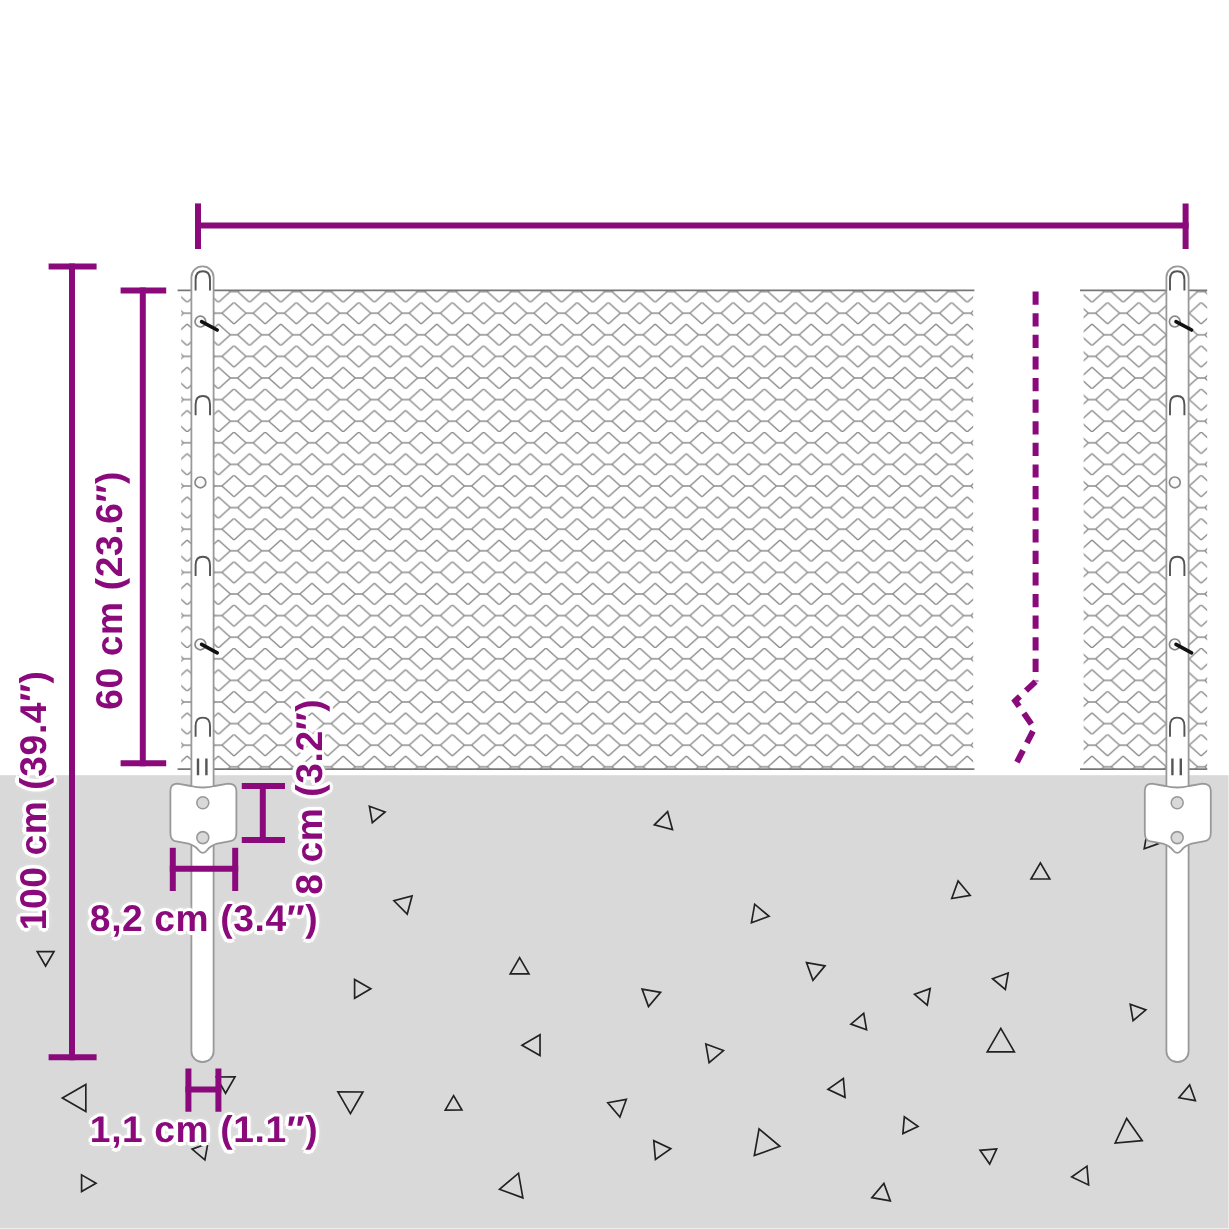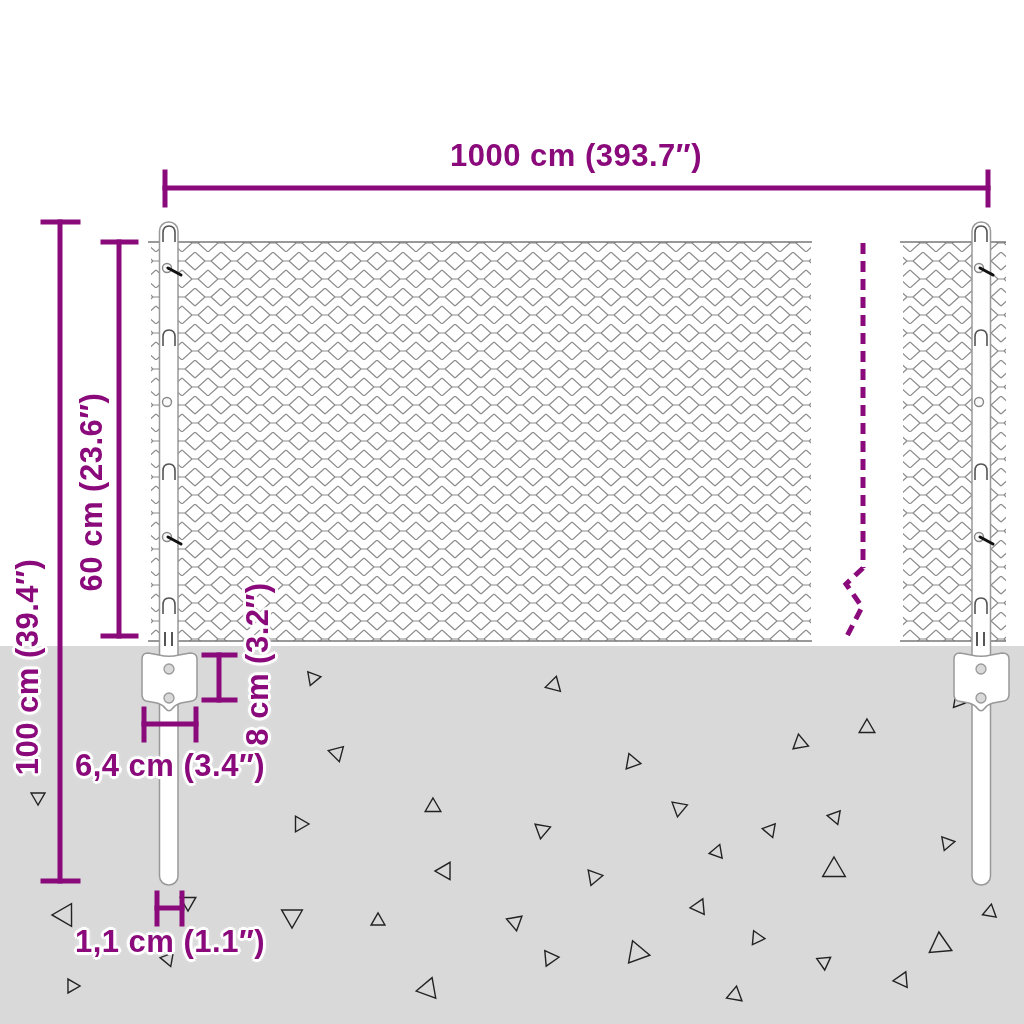--- a/index.html
+++ b/index.html
@@ -175,24 +175,23 @@
         <line x1="196" y1="709" x2="196" y2="740"></line>
       </g>
       <g>
         <line x1="157" y1="908" x2="182" y2="908"></line>
         <line x1="157" y1="893" x2="157" y2="924"></line>
         <line x1="182" y1="893" x2="182" y2="924"></line>
       </g>
     </g>
   </svg>
 
-  <div class="dim-label" style="left:576px;top:156px;">1000 cm (393.7″)</div>
 
   <div class="dim-label rot" style="left:92px;top:492px;">60 cm (23.6″)</div>
 
   <div class="dim-label rot" style="left:28px;top:667px;">100 cm (39.4″)</div>
 
   <div class="dim-label rot" style="left:258px;top:664px;">8 cm (3.2″)</div>
 
-  <div class="dim-label" style="left:170px;top:766px;">6,4 cm (3.4″)</div>
+  <div class="dim-label" style="left:170px;top:766px;">8,2 cm (3.4″)</div>
 
   <div class="dim-label" style="left:170px;top:942px;">1,1 cm (1.1″)</div>
 </div>
 
 </body></html>

